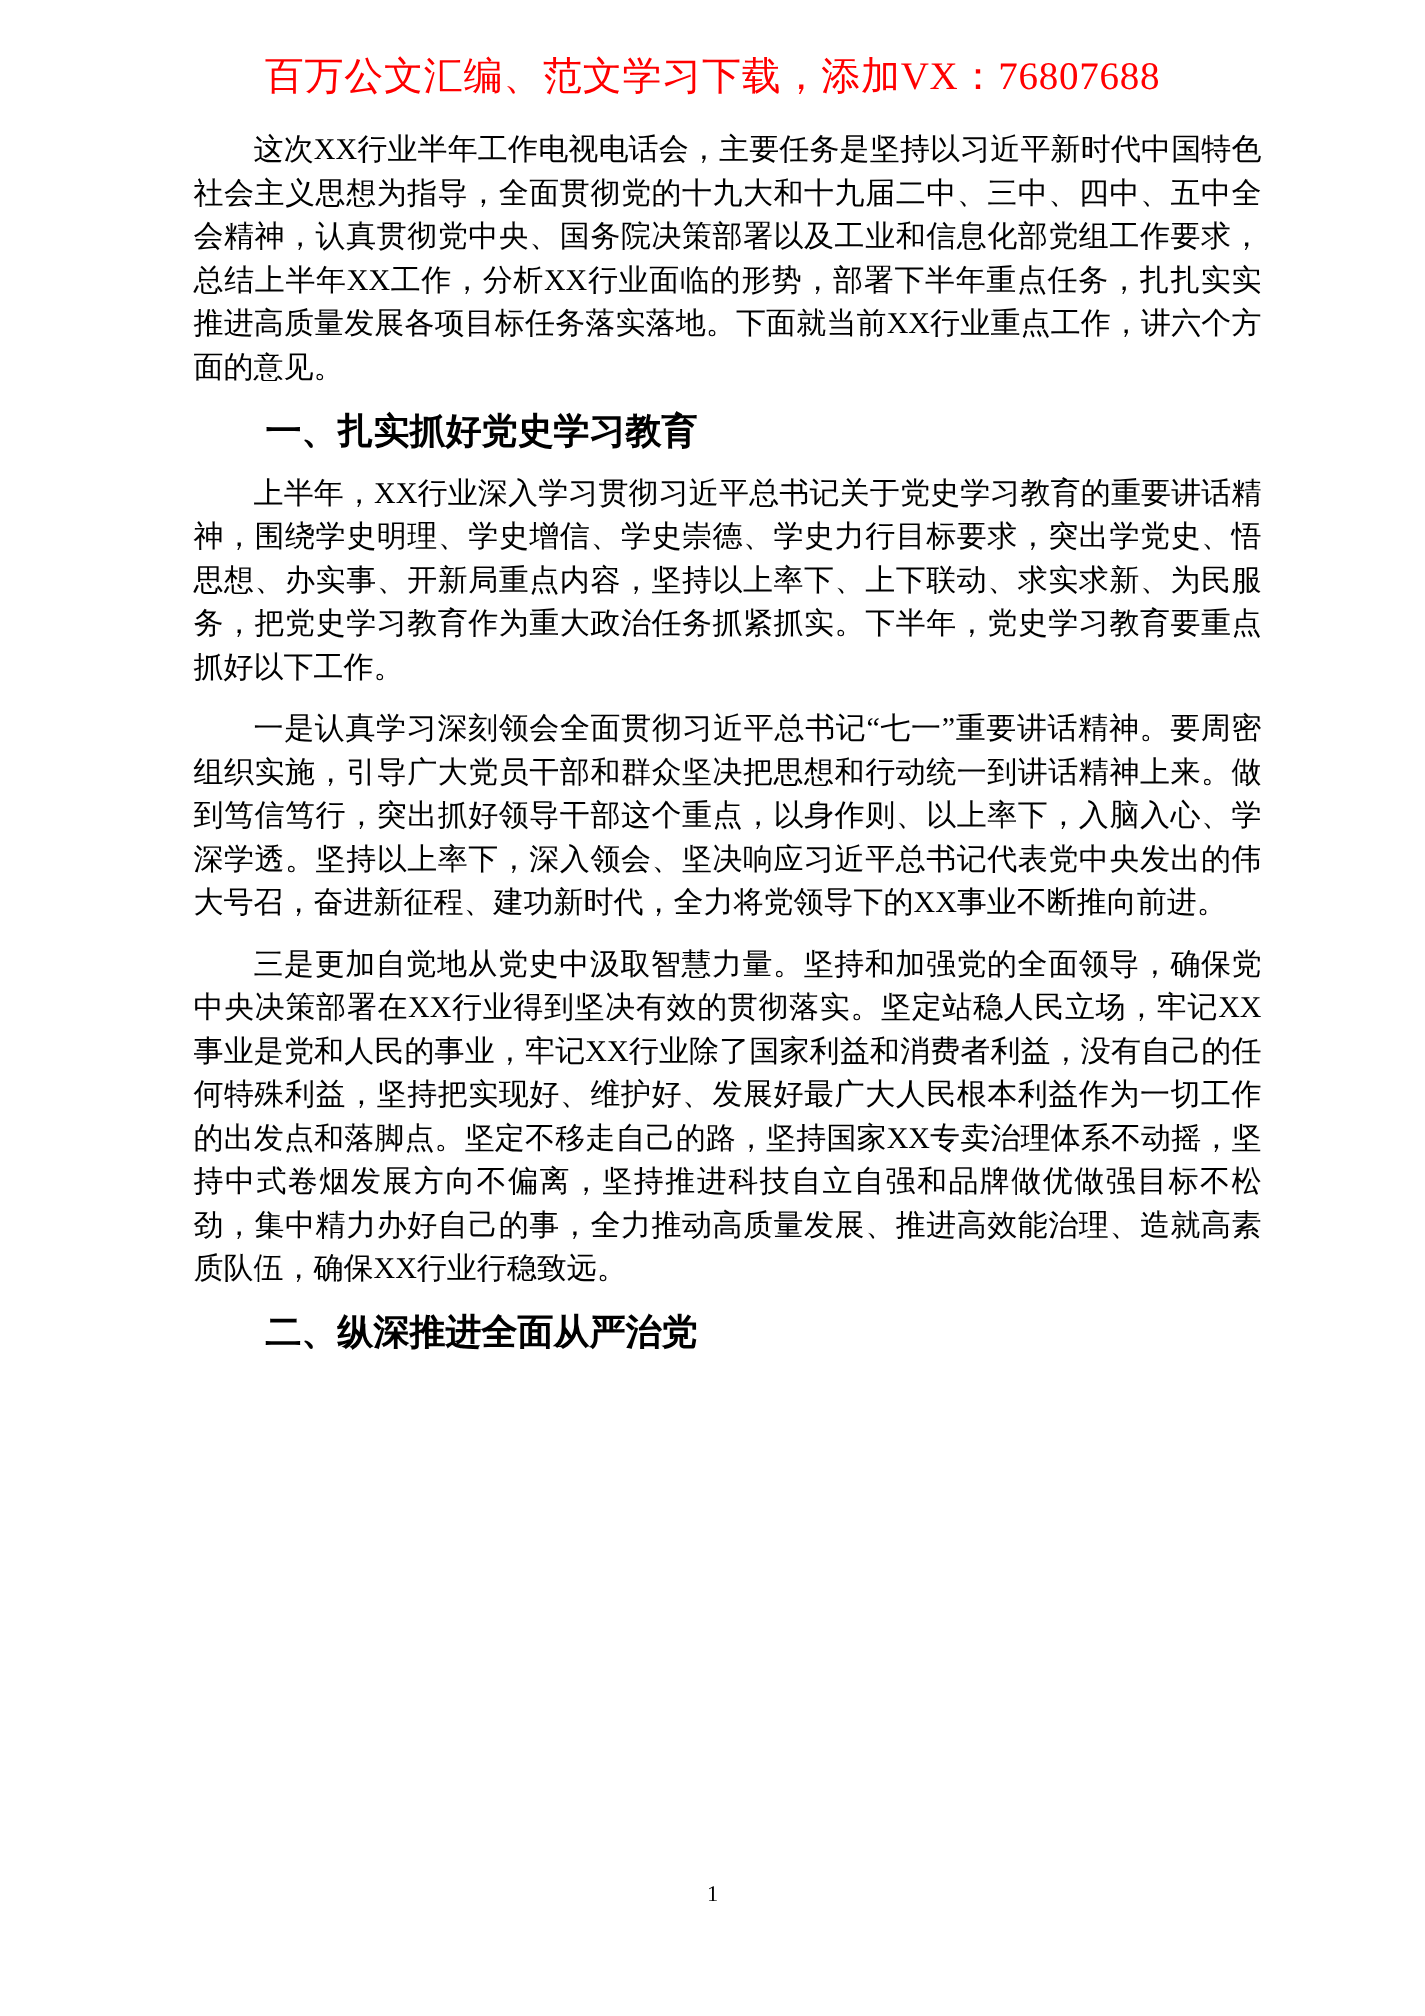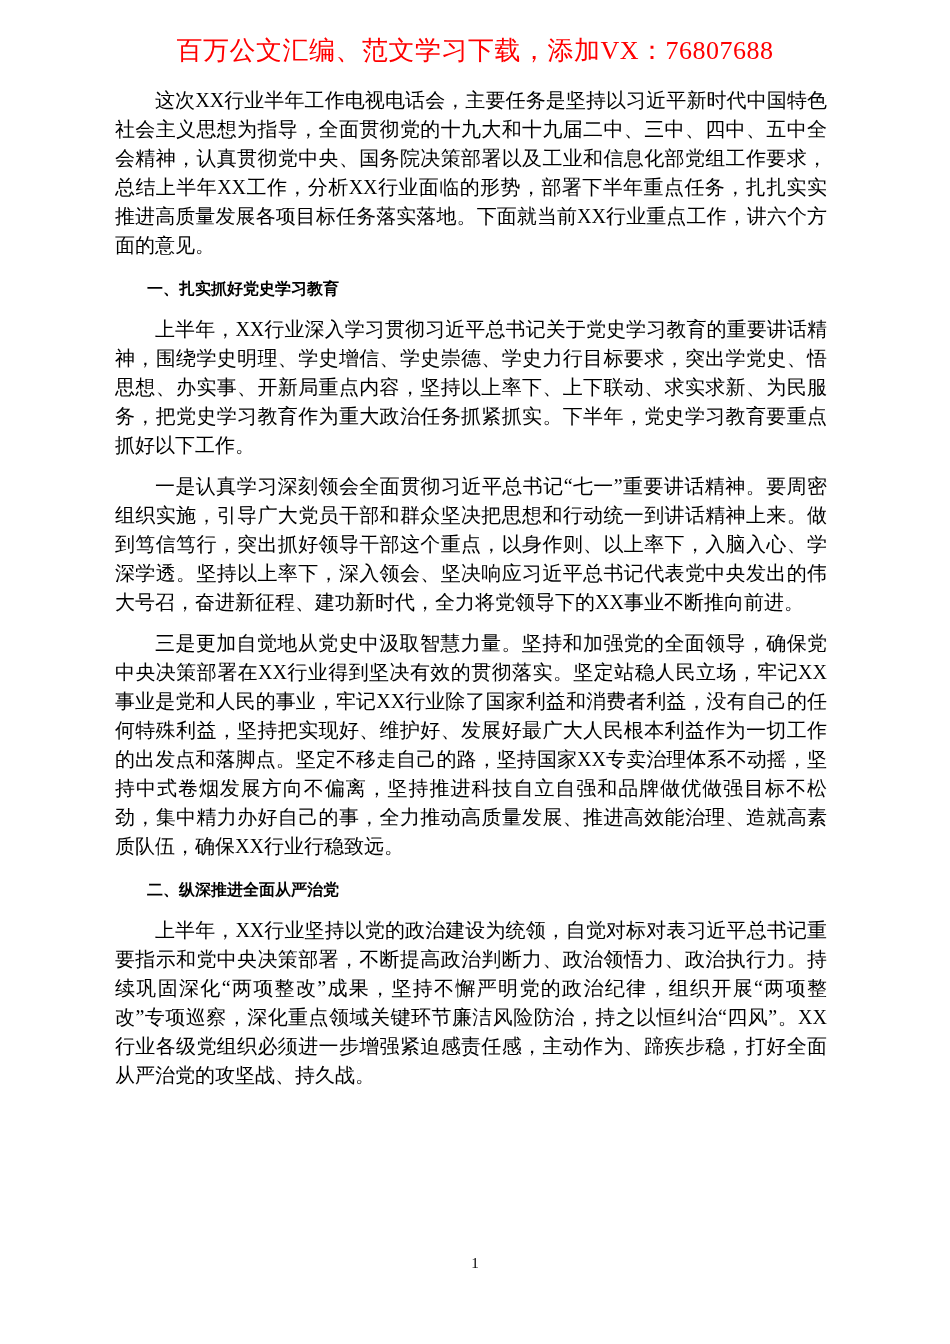--- a/index.html
+++ b/index.html
@@ -25,35 +25,35 @@
     right: 0;
     text-align: center;
     font-size: 26px;
     line-height: 26px;
     letter-spacing: 0.5px;
     font-weight: 400;
   }
   .doc-body {
     position: absolute;
     top: 86px;
-    left: 115px;
+    left: 129px;
     width: 712px;
     font-size: 20px;
     line-height: 29px;
     text-align: justify;
     text-justify: inter-ideograph;
   }
   .para {
     margin: 0 0 12px 0;
     text-indent: 2em;
   }
   .heading {
     margin: 14px 0 12px 0;
     text-indent: 2em;
-    font-size: 16px;
+    font-size: 24px;
     font-weight: bold;
     line-height: 29px;
   }
   .page-number {
     position: absolute;
     bottom: 72px;
     left: 0;
     right: 0;
     text-align: center;
     font-size: 15px;
@@ -74,18 +74,17 @@
 
     <p class="para">上半年，XX行业深入学习贯彻习近平总书记关于党史学习教育的重要讲话精神，围绕学史明理、学史增信、学史崇德、学史力行目标要求，突出学党史、悟思想、办实事、开新局重点内容，坚持以上率下、上下联动、求实求新、为民服务，把党史学习教育作为重大政治任务抓紧抓实。下半年，党史学习教育要重点抓好以下工作。</p>
 
     <p class="para">一是认真学习深刻领会全面贯彻习近平总书记“七一”重要讲话精神。要周密组织实施，引导广大党员干部和群众坚决把思想和行动统一到讲话精神上来。做到笃信笃行，突出抓好领导干部这个重点，以身作则、以上率下，入脑入心、学深学透。坚持以上率下，深入领会、坚决响应习近平总书记代表党中央发出的伟大号召，奋进新征程、建功新时代，全力将党领导下的XX事业不断推向前进。</p>
 
 
     <p class="para">三是更加自觉地从党史中汲取智慧力量。坚持和加强党的全面领导，确保党中央决策部署在XX行业得到坚决有效的贯彻落实。坚定站稳人民立场，牢记XX事业是党和人民的事业，牢记XX行业除了国家利益和消费者利益，没有自己的任何特殊利益，坚持把实现好、维护好、发展好最广大人民根本利益作为一切工作的出发点和落脚点。坚定不移走自己的路，坚持国家XX专卖治理体系不动摇，坚持中式卷烟发展方向不偏离，坚持推进科技自立自强和品牌做优做强目标不松劲，集中精力办好自己的事，全力推动高质量发展、推进高效能治理、造就高素质队伍，确保XX行业行稳致远。</p>
 
     <h2 class="heading">二、纵深推进全面从严治党</h2>
 
-    <p class="para">上半年，XX行业坚持以党的政治建设为统领，自觉对标对表习近平总书记重要指示和党中央决策部署，不断提高政治判断力、政治领悟力、政治执行力。持续巩固深化“两项整改”成果，坚持不懈严明党的政治纪律，组织开展“两项整改”专项巡察，深化重点领域关键环节廉洁风险防治，持之以恒纠治“四风”。XX行业各级党组织必须进一步增强紧迫感责任感，主动作为、蹄疾步稳，打好全面从严治党的攻坚战、持久战。</p>
   </div>
 
   <div class="page-number">1</div>
 
 </div>
 
 </body></html>

